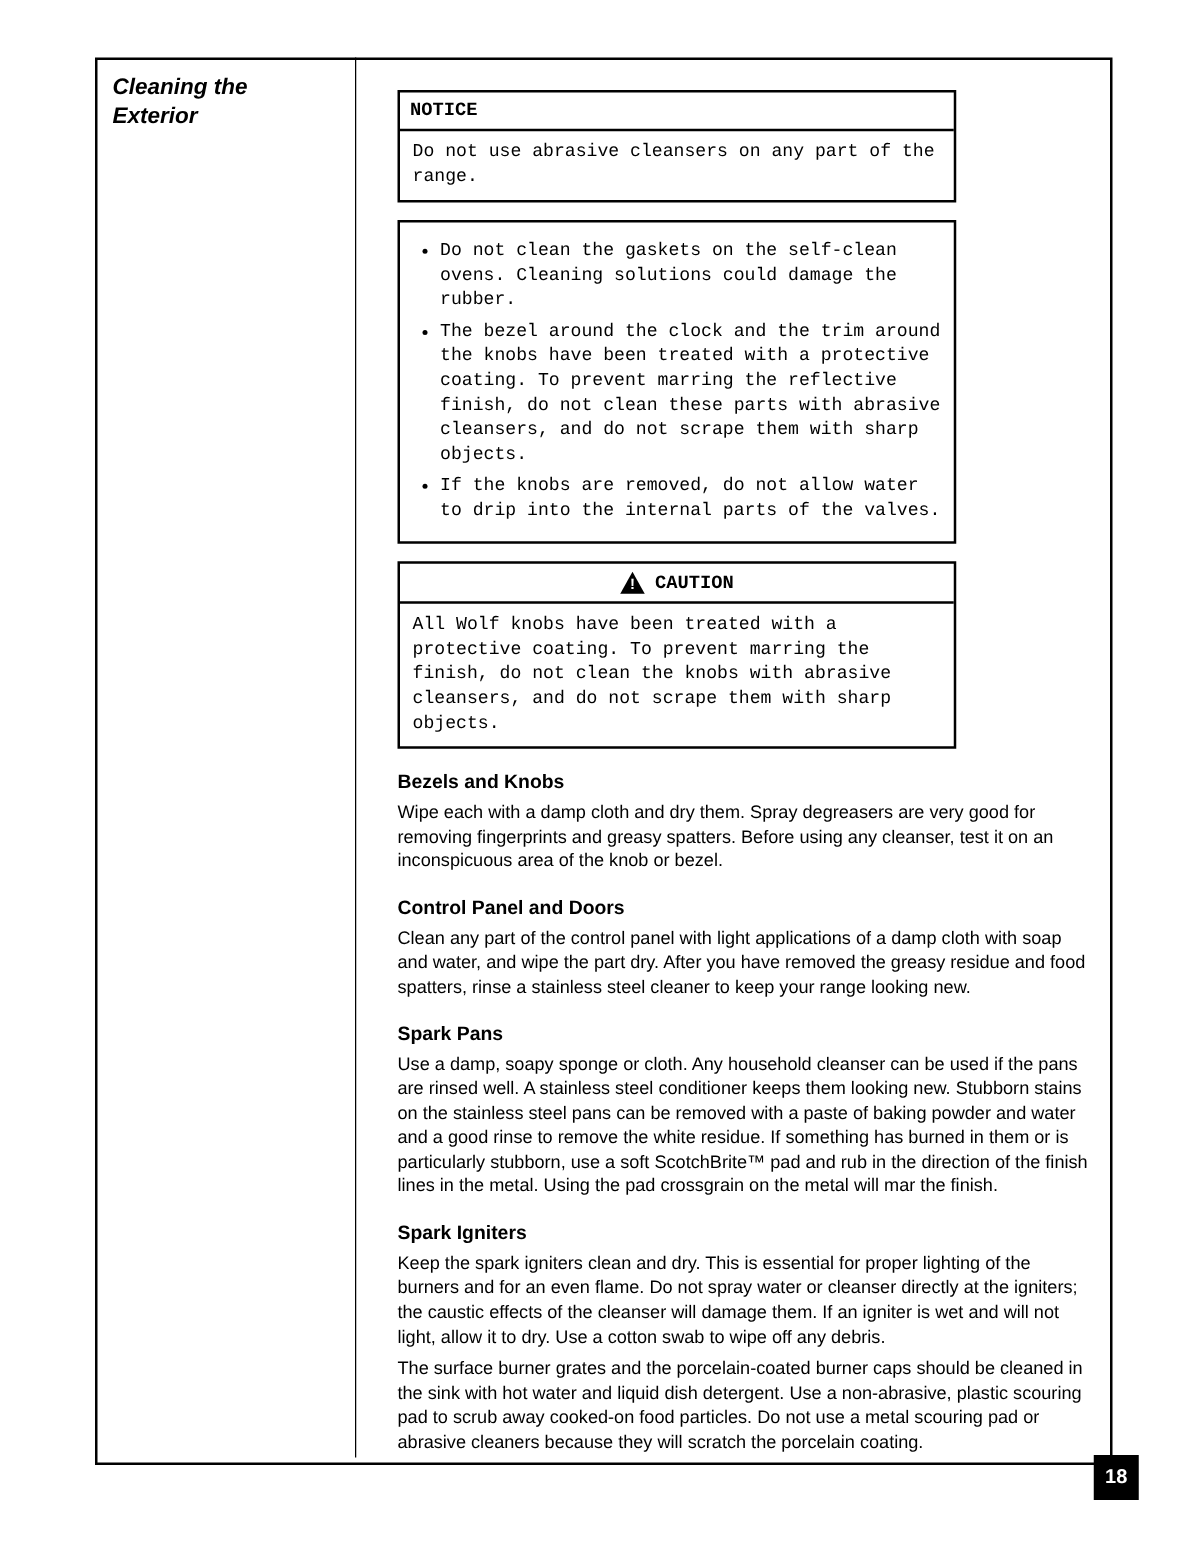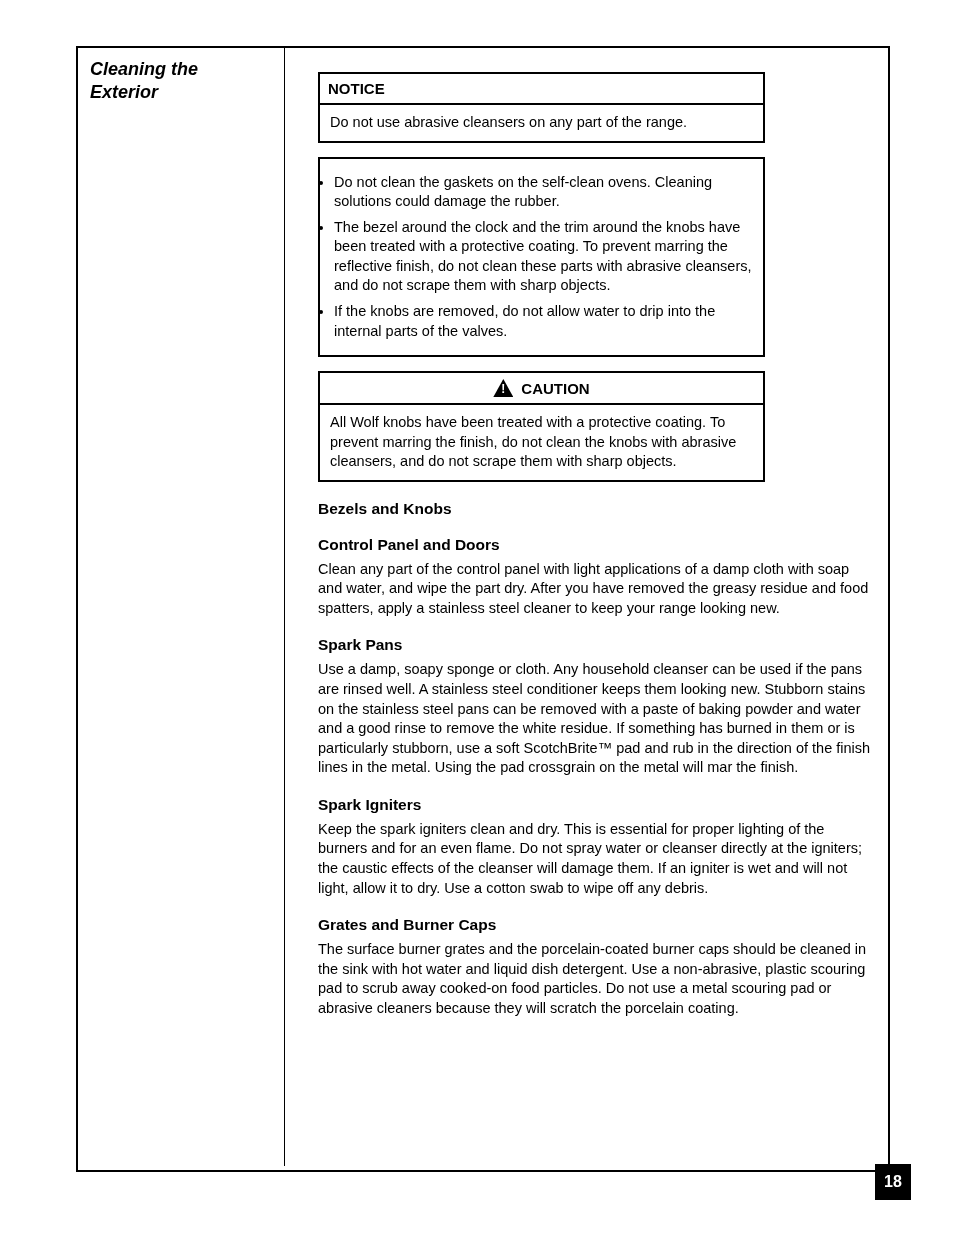--- a/index.html
+++ b/index.html
@@ -53,20 +53,21 @@
     left: 296px;
     top: 58px;
     width: 580px;
     box-sizing: border-box;
   }
   .box {
     border: 2px solid #000;
     margin: 14px 0 14px 22px;
     width: 447px;
     box-sizing: border-box;
+    font-family: Liberation Mono, monospace;
   }
   .box .head {
     border-bottom: 2px solid #000;
     padding: 6px 8px;
     font-weight: bold;
     font-size: 15px;
     display: flex;
     align-items: center;
     justify-content: center;
     gap: 8px;
@@ -93,21 +94,21 @@
     position: absolute;
     left: 0; right: 0; top: 3px;
     text-align: center;
     color: #fff;
     font-weight: bold;
     font-size: 12px;
     line-height: 14px;
     font-family: Arial, sans-serif;
   }
   .bullets {
-    margin: 6px 0 6px 4px;
+    margin: 6px 0 6px 22px;
     padding: 0;
   }
   .bullets li {
     margin: 0 0 6px 0;
     font-size: 14.5px;
     line-height: 1.35;
   }
   .section-head {
     font-weight: bold;
     font-size: 15.5px;
@@ -167,29 +168,29 @@
 
     <div class="box">
       <div class="head">
         <span class="warn-tri"></span>
         <span>CAUTION</span>
       </div>
       <div class="body">All Wolf knobs have been treated with a protective coating. To prevent marring the finish, do not clean the knobs with abrasive cleansers, and do not scrape them with sharp objects.</div>
     </div>
 
     <div class="section-head">Bezels and Knobs</div>
+    <div class="para">Wipe each with a damp cloth and dry them. Spray degreasers are very good for removing fingerprints and greasy spatters. Before using any cleanser, test it on an inconspicuous area of the knob or bezel.</div>
 
     <div class="section-head">Control Panel and Doors</div>
-    <div class="para">Clean any part of the control panel with light applications of a damp cloth with soap and water, and wipe the part dry. After you have removed the greasy residue and food spatters, apply a stainless steel cleaner to keep your range looking new.</div>
+    <div class="para">Clean any part of the control panel with light applications of a damp cloth with soap and water, and wipe the part dry. After you have removed the greasy residue and food spatters, rinse a stainless steel cleaner to keep your range looking new.</div>
 
     <div class="section-head">Spark Pans</div>
     <div class="para">Use a damp, soapy sponge or cloth. Any household cleanser can be used if the pans are rinsed well. A stainless steel conditioner keeps them looking new. Stubborn stains on the stainless steel pans can be removed with a paste of baking powder and water and a good rinse to remove the white residue. If something has burned in them or is particularly stubborn, use a soft ScotchBrite™ pad and rub in the direction of the finish lines in the metal. Using the pad crossgrain on the metal will mar the finish.</div>
 
     <div class="section-head">Spark Igniters</div>
     <div class="para">Keep the spark igniters clean and dry. This is essential for proper lighting of the burners and for an even flame. Do not spray water or cleanser directly at the igniters; the caustic effects of the cleanser will damage them. If an igniter is wet and will not light, allow it to dry. Use a cotton swab to wipe off any debris.</div>
 
-    <div class="section-head">Grates and Burner Caps</div>
     <div class="para">The surface burner grates and the porcelain-coated burner caps should be cleaned in the sink with hot water and liquid dish detergent. Use a non-abrasive, plastic scouring pad to scrub away cooked-on food particles. Do not use a metal scouring pad or abrasive cleaners because they will scratch the porcelain coating.</div>
 
   </div>
 
   <div class="page-num">18</div>
 </div>
 
 </body></html>

